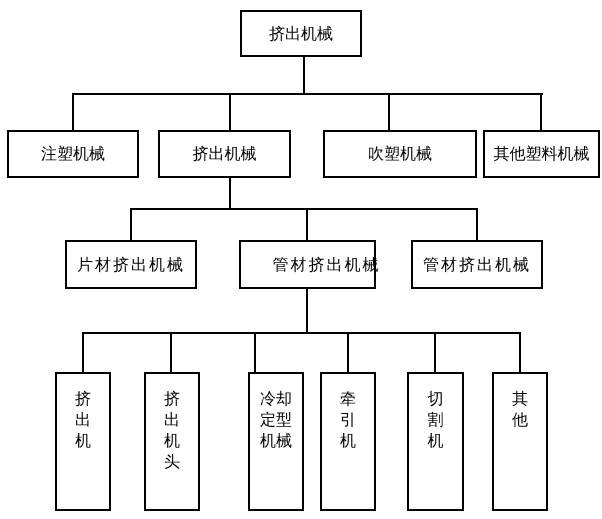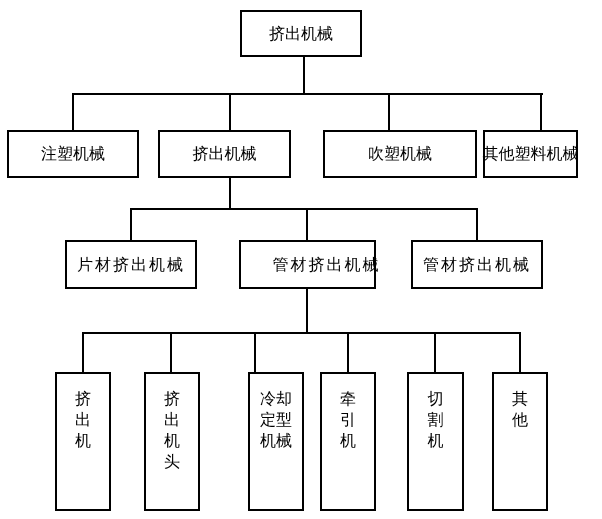--- a/index.html
+++ b/index.html
@@ -44,21 +44,21 @@
   .line {
     position: absolute;
     background: #000000;
   }
   
   #n-root  { left: 240px; top: 10px;  width: 122px; height: 47px; }
   
   #n-l2-0  { left: 7px;   top: 130px; width: 132px; height: 48px; }
   #n-l2-1  { left: 158px; top: 130px; width: 133px; height: 48px; }
   #n-l2-2  { left: 323px; top: 130px; width: 154px; height: 48px; }
-  #n-l2-3  { left: 483px; top: 130px; width: 95px; height: 48px; }
+  #n-l2-3  { left: 483px; top: 130px; width: 117px; height: 48px; }
   
   #n-l3-0  { left: 65px;  top: 240px; width: 132px; height: 49px; }
   #n-l3-1  { left: 239px; top: 240px; width: 137px; height: 49px; padding-left: 38px; }
   #n-l3-2  { left: 411px; top: 240px; width: 132px; height: 49px; }
   
   #n-l4-0  { left: 55px;  top: 372px; width: 56px; height: 139px; }
   #n-l4-1  { left: 144px; top: 372px; width: 56px; height: 139px; }
   #n-l4-2  { left: 227px; top: 372px; width: 56px; height: 139px; margin-left: 21px; }
   #n-l4-3  { left: 320px; top: 372px; width: 56px; height: 139px; }
   #n-l4-4  { left: 407px; top: 372px; width: 57px; height: 139px; }

